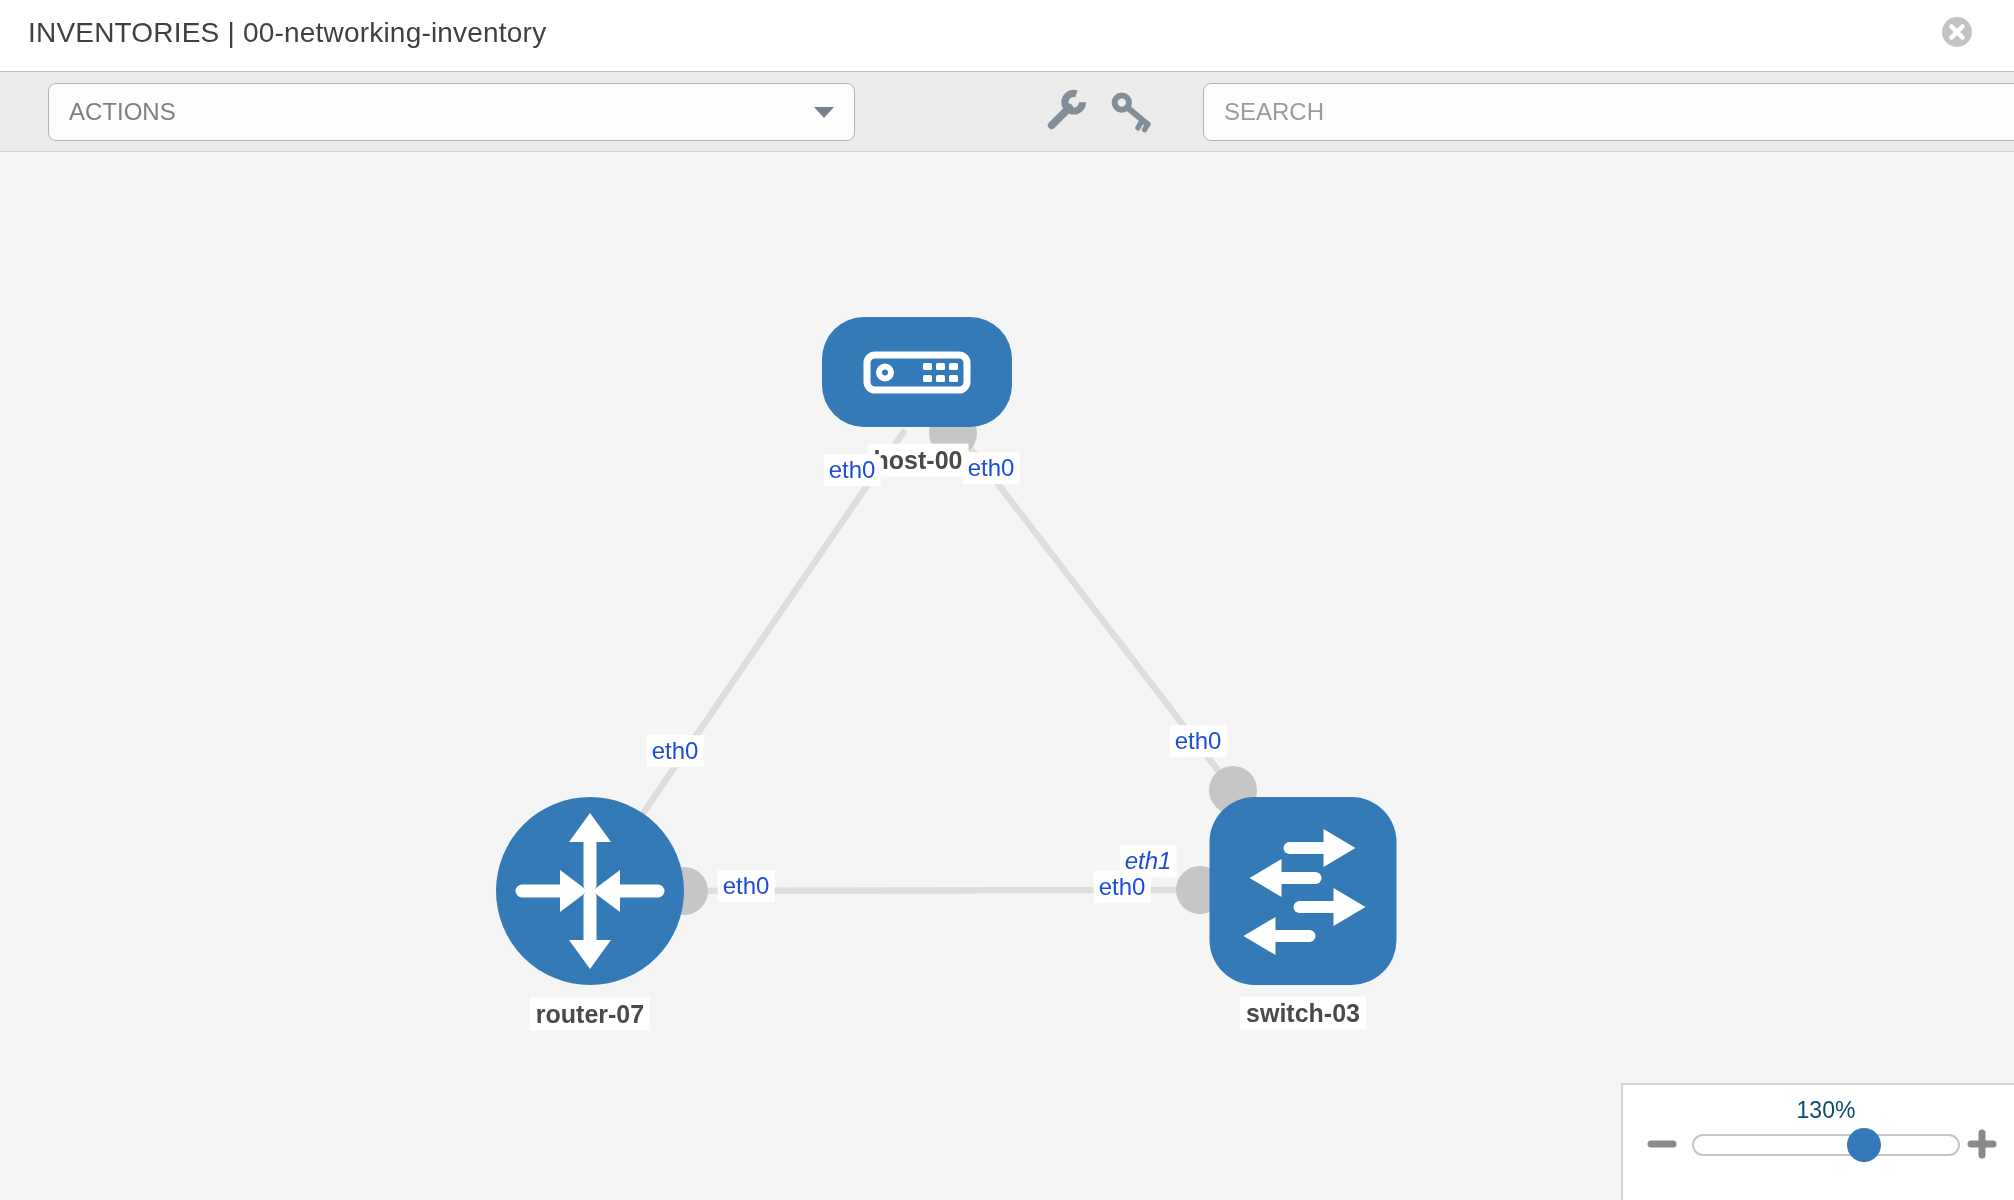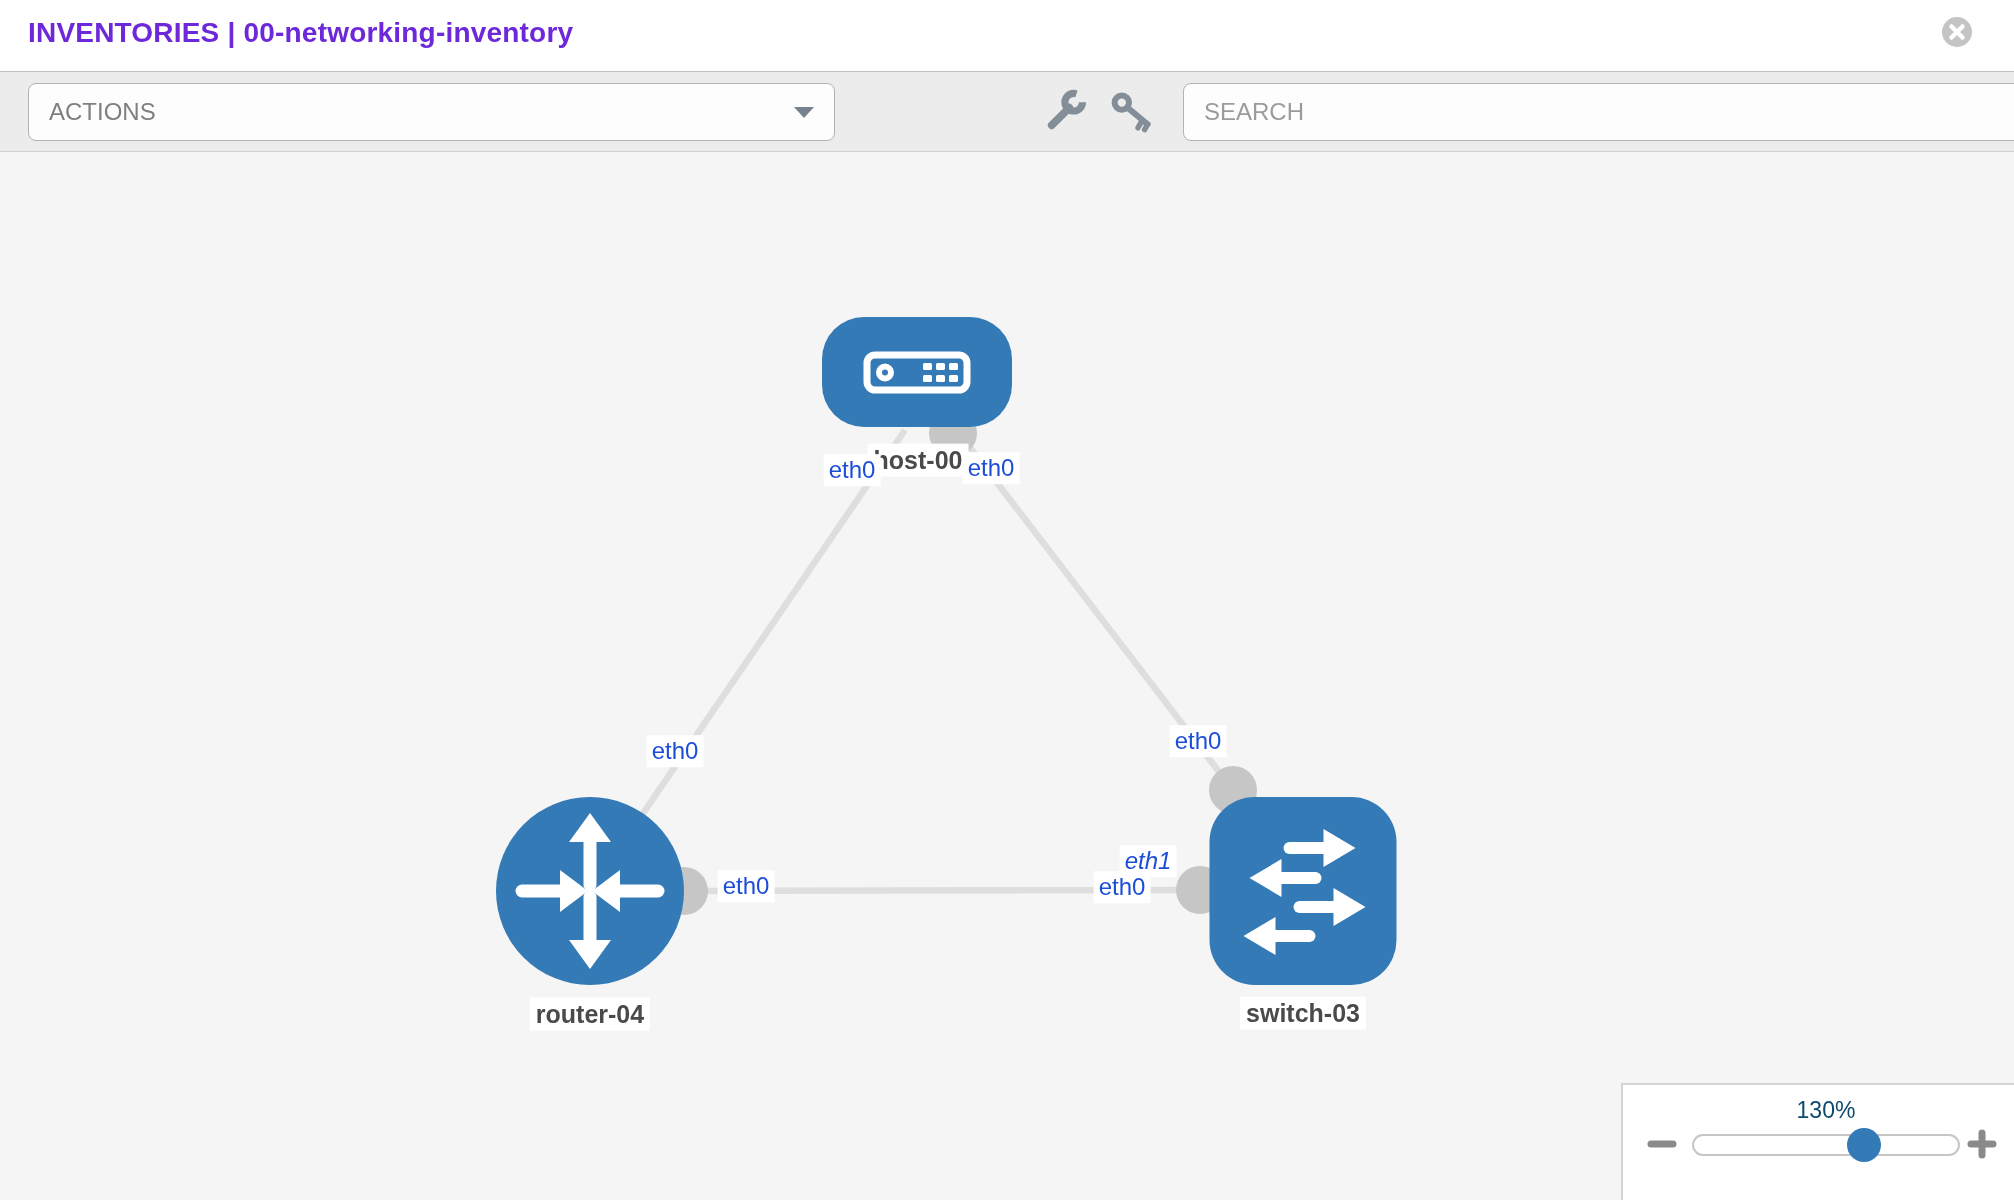--- a/index.html
+++ b/index.html
@@ -2,29 +2,29 @@
 <html><head>
 <meta charset="utf-8">
 <style>
   * { margin:0; padding:0; box-sizing:border-box; }
   html,body { width:2014px; height:1200px; }
   body { font-family:"Liberation Sans", sans-serif; background:#fff; overflow:hidden; }
   .app { position:relative; width:2014px; height:1200px; background:#fff; }
 
   
   .header { position:absolute; left:0; top:0; width:2014px; height:71px; background:#fff; }
-  .page-title { position:absolute; left:28px; top:17px; font-size:28px; font-weight:bold; color:#6d28d9; letter-spacing:.2px; }
+  .page-title { position:absolute; left:28px; top:17px; font-size:28px; font-weight:normal; color:#404040; letter-spacing:.2px; }
   .close-btn { position:absolute; left:1940px; top:15px; width:34px; height:34px; border:none; background:transparent; cursor:pointer; }
 
   
   .toolbar { position:absolute; left:0; top:71px; width:2014px; height:81px; background:#ececec;
              border-top:1px solid #bfbfbf; border-bottom:1px solid #d0d0d0; }
   .select { position:absolute; top:11px; height:58px; background:#fdfdfd; border:1px solid #b3b3b3;
             border-radius:8px; display:flex; align-items:center; justify-content:space-between;
-            padding:0 20px; font-size:24px; }
+            padding:0 20px; font-size:24px;margin-left:20px; }
   .select.actions { left:28px; width:807px; color:#7f7f7f; }
   .select.search  { left:1183px; width:884px; color:#9b9b9b; }
   .caret { width:0; height:0; border-left:10px solid transparent; border-right:10px solid transparent;
            border-top:11px solid #77828e; }
   .tool-btn { position:absolute; top:12px; width:56px; height:56px; background:transparent; border:none; cursor:pointer; }
   .tool-btn.wrench { left:1038px; }
   .tool-btn.key    { left:1104px; }
 
   
   .canvas { position:absolute; left:0; top:152px; width:2014px; height:1048px; background:#f5f5f5; overflow:hidden; }
@@ -164,21 +164,21 @@
 
     <div class="labels-layer">
         <div class="chip node" style="left: 918px; top: 308px;">host-00</div>
         <div class="chip port" style="left: 852px; top: 318px;">eth0</div>
         <div class="chip port" style="left: 991px; top: 316px;">eth0</div>
         <div class="chip port" style="left: 675px; top: 599px;">eth0</div>
         <div class="chip port" style="left: 1198px; top: 589px;">eth0</div>
         <div class="chip port" style="left: 746px; top: 734px;">eth0</div>
         <div class="chip port" style="left: 1122px; top: 735px;">eth0</div>
         <div class="chip port" style="left: 1148px; top: 709px; font-style: italic;">eth1</div>
-        <div class="chip node" style="left: 590px; top: 862px;">router-04</div>
+        <div class="chip node" style="left: 590px; top: 862px;">router-07</div>
         <div class="chip node" style="left: 1303px; top: 861px;">switch-03</div>
       </div>
 
     <div class="zoom-panel">
       <div class="zoom-value">130%</div>
       <button class="zoom-btn minus">
         <svg width="30" height="30" viewBox="0 0 30 30">
           <line x1="4" y1="15" x2="26" y2="15" stroke="#8a8a8a" stroke-width="7" stroke-linecap="round"></line>
         </svg>
       </button>

